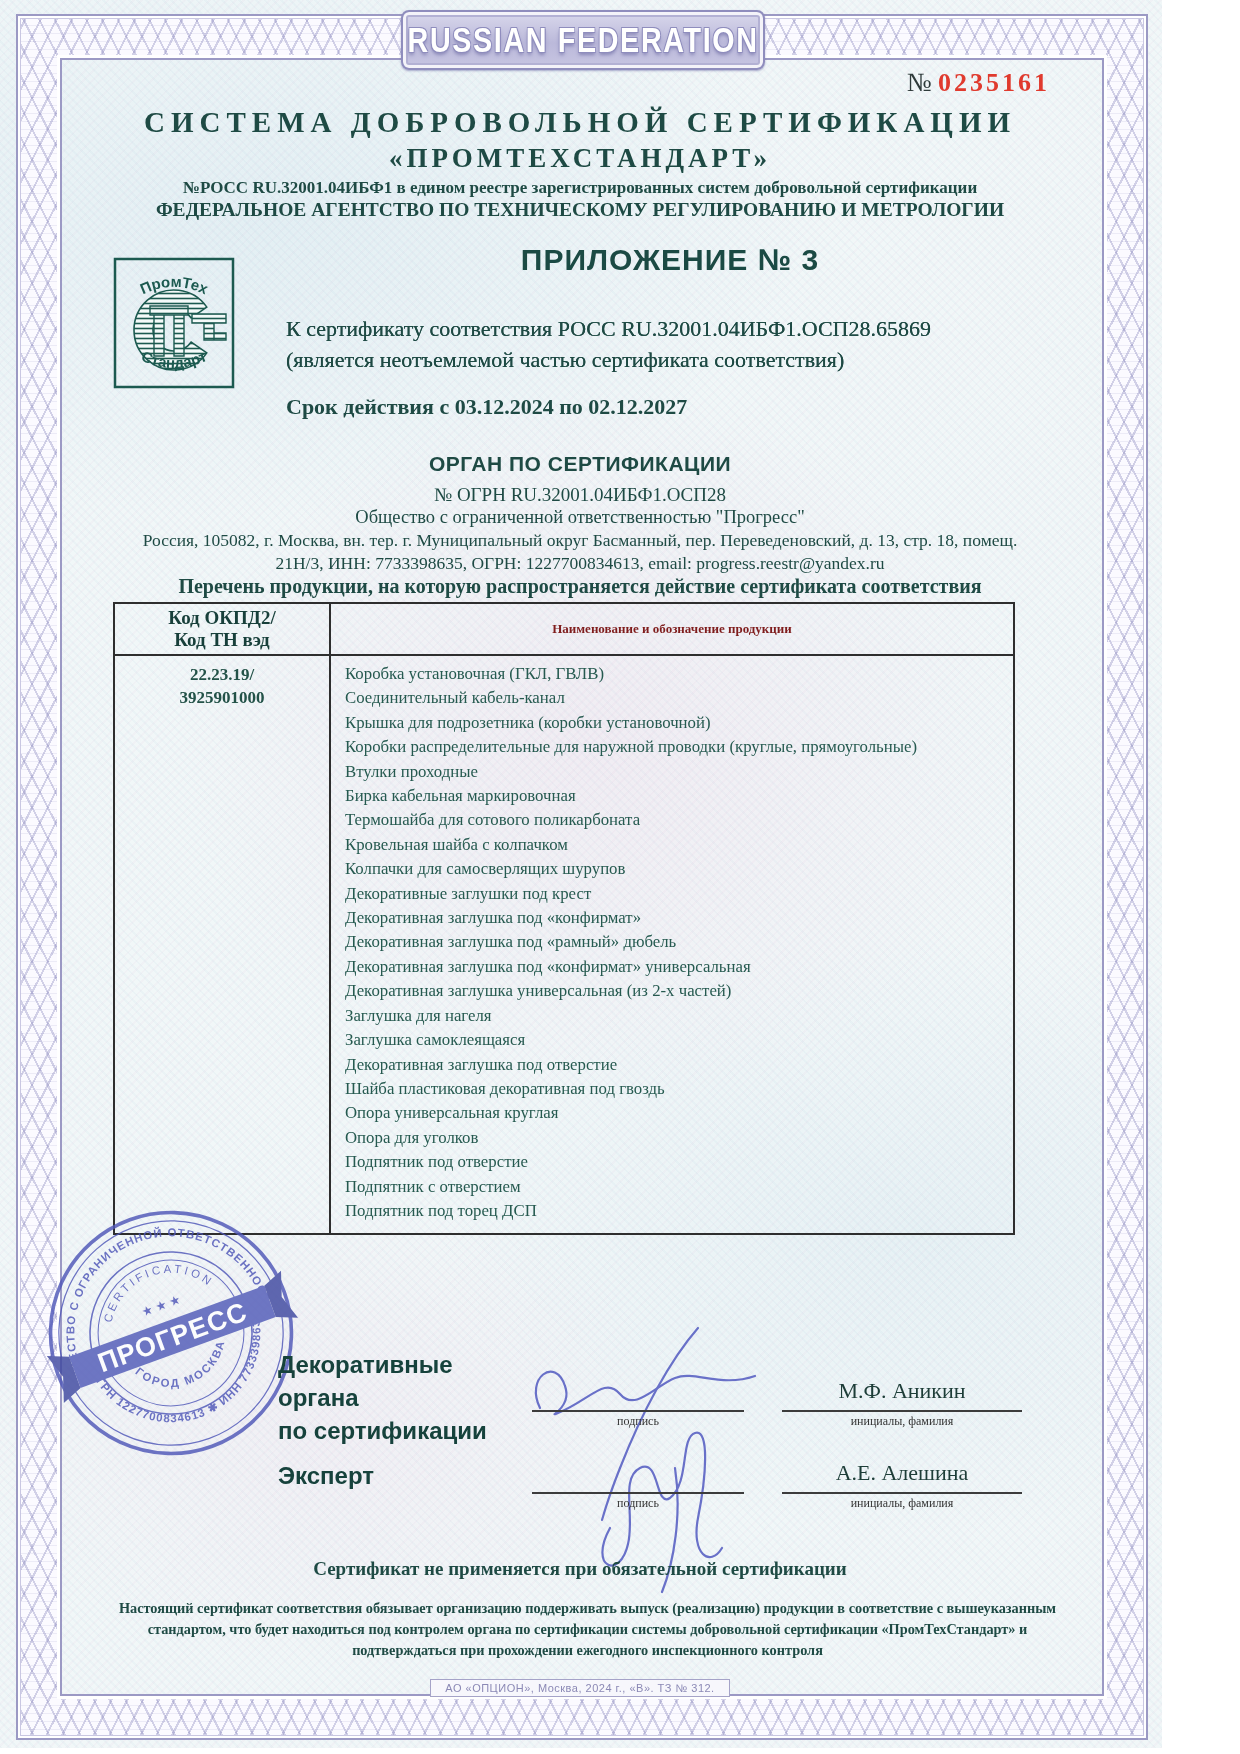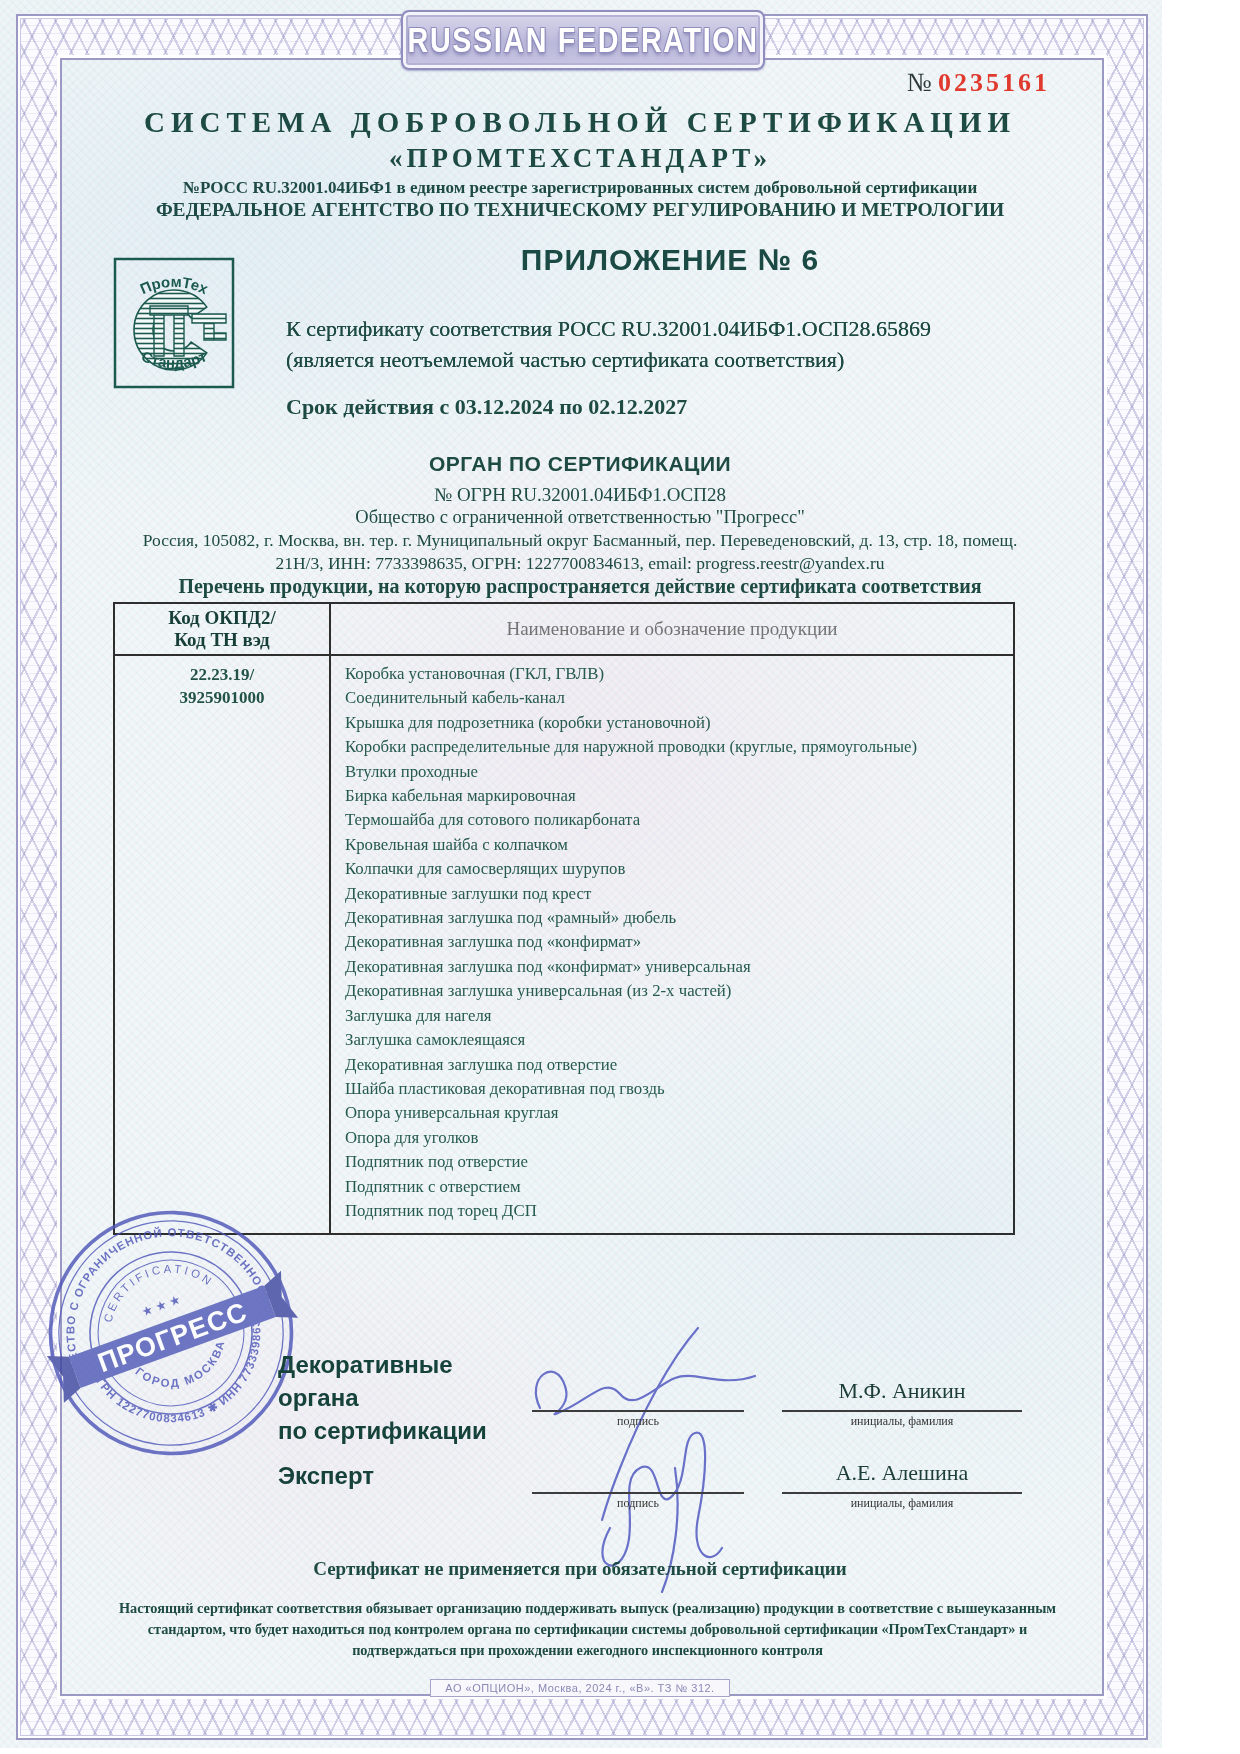--- a/index.html
+++ b/index.html
@@ -58,21 +58,21 @@
   .rossline{left:80px;top:484px;width:1000px;font-size:19px;}
   .ooo{left:80px;top:507px;width:1000px;font-size:18.5px;}
   .addr{left:60px;top:529px;width:1040px;font-size:17.5px;line-height:22.5px;}
   .perechen{left:60px;top:575px;width:1040px;font-weight:bold;font-size:20px;}
   
   .tbl{left:113px;top:602px;width:898px;border:2px solid #2e2e2e;background:transparent;}
   .tbl-head{display:flex;border-bottom:2px solid #2e2e2e;}
   .tbl-c1{width:216px;border-right:2px solid #2e2e2e;box-sizing:border-box;}
   .tbl-c2{flex:1;box-sizing:border-box;}
   .th1{padding:3px 0;font-weight:bold;font-size:19px;text-align:center;line-height:22px;color:#173f3a;}
-  .th2{display:flex;align-items:center;justify-content:center;font-weight:normal;font-size:19px;color:#737373;}
+  .th2{display:flex;align-items:center;justify-content:center;font-weight:bold;font-size:13px;color:#7f1d1d;}
   .tbl-body{display:flex;}
   .code{padding-top:7px;text-align:center;font-size:17px;line-height:23px;color:#235248;font-weight:bold;}
   .plist{padding:6px 10px 10px 14px;font-size:16.8px;line-height:24.4px;color:#265a50;}
   
   .role1{left:278px;top:1348px;width:260px;font-weight:bold;font-size:24px;line-height:33px;color:#16423c;}
   .role2{left:278px;top:1462px;width:260px;font-weight:bold;font-size:24px;color:#16423c;}
   .sline{border-top:2px solid #3c3c3c;height:0;}
   .sl1{left:532px;top:1410px;width:212px;}
   .sl2{left:532px;top:1492px;width:212px;}
   .nl1{left:782px;top:1410px;width:240px;}
@@ -109,21 +109,21 @@
 
   <div class="abs serial">
     <span class="no">№</span>
     <span class="digits">0235161</span>
   </div>
 
   <div class="abs ctr title1">СИСТЕМА ДОБРОВОЛЬНОЙ СЕРТИФИКАЦИИ</div>
   <div class="abs ctr title2">«ПРОМТЕХСТАНДАРТ»</div>
   <div class="abs ctr registry">№РОСС RU.32001.04ИБФ1 в едином реестре зарегистрированных систем добровольной сертификации</div>
   <div class="abs ctr agency">ФЕДЕРАЛЬНОЕ АГЕНТСТВО ПО ТЕХНИЧЕСКОМУ РЕГУЛИРОВАНИЮ И МЕТРОЛОГИИ</div>
-  <div class="abs ctr appendix sans">ПРИЛОЖЕНИЕ № 6</div>
+  <div class="abs ctr appendix sans">ПРИЛОЖЕНИЕ № 3</div>
 
   <div class="abs logowrap">
     <svg width="124" height="134" viewBox="0 0 124 134">
       <defs>
         <pattern id="hz" width="6" height="5" patternUnits="userSpaceOnUse">
           <rect width="6" height="5" fill="#f4faf9"></rect>
           <line x1="0" y1="2.5" x2="6" y2="2.5" stroke="#1c5a50" stroke-width="1.6"></line>
         </pattern>
         <path id="arcT" d="M18,46 Q62,16 106,46" fill="none"></path>
         <path id="arcB" d="M14,96 Q62,128 110,96" fill="none"></path>
@@ -170,22 +170,22 @@
           <div>Коробка установочная (ГКЛ, ГВЛВ)</div>
           <div>Соединительный кабель-канал</div>
           <div>Крышка для подрозетника (коробки установочной)</div>
           <div>Коробки распределительные для наружной проводки (круглые, прямоугольные)</div>
           <div>Втулки проходные</div>
           <div>Бирка кабельная маркировочная</div>
           <div>Термошайба для сотового поликарбоната</div>
           <div>Кровельная шайба с колпачком</div>
           <div>Колпачки для самосверлящих шурупов</div>
           <div>Декоративные заглушки под крест</div>
+          <div>Декоративная заглушка под «конфирмат»</div>
           <div>Декоративная заглушка под «рамный» дюбель</div>
-          <div>Декоративная заглушка под «конфирмат»</div>
           <div>Декоративная заглушка под «конфирмат» универсальная</div>
           <div>Декоративная заглушка универсальная (из 2-х частей)</div>
           <div>Заглушка для нагеля</div>
           <div>Заглушка самоклеящаяся</div>
           <div>Декоративная заглушка под отверстие</div>
           <div>Шайба пластиковая декоративная под гвоздь</div>
           <div>Опора универсальная круглая</div>
           <div>Опора для уголков</div>
           <div>Подпятник под отверстие</div>
           <div>Подпятник с отверстием</div>

